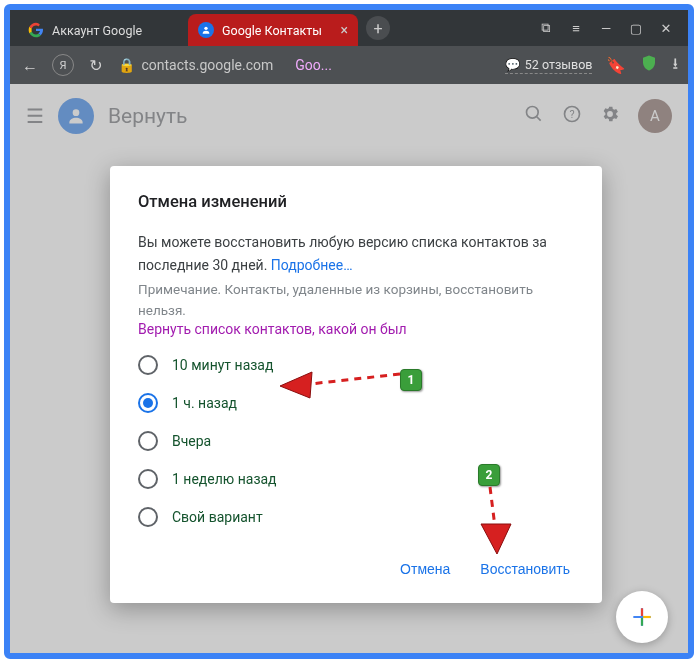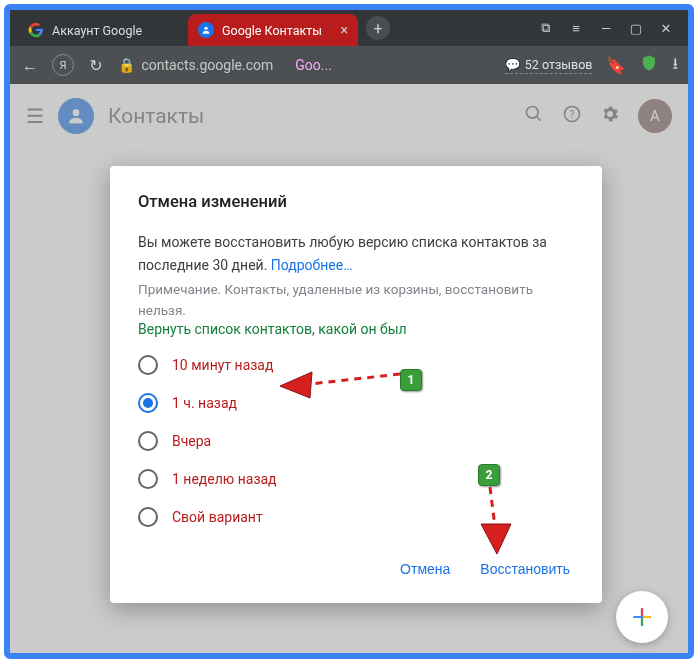--- a/index.html
+++ b/index.html
@@ -33,26 +33,26 @@
 .app-logo svg { fill: #fff; }
 .app-title { font-size: 21px; color: #5f6368; font-weight: 400; }
 .header-right { margin-left: auto; display: flex; align-items: center; gap: 18px; color: #5f6368; }
 .avatar { width: 34px; height: 34px; border-radius: 50%; background: #7b5e57; color: #fff; display: flex; align-items: center; justify-content: center; font-size: 15px; }
 
 .dialog { position: absolute; top: 82px; left: 100px; width: 492px; background: #fff; border-radius: 4px; box-shadow: 0 6px 24px rgba(0,0,0,0.3); padding: 26px 28px 20px; }
 .dialog-title { font-size: 16.5px; font-weight: 500; color: #202124; margin-bottom: 20px; }
 .dialog-text { font-size: 14px; color: #3c4043; line-height: 1.65; }
 .link { color: #1a73e8; }
 .note { font-size: 13.5px; color: #80868b; line-height: 1.55; margin-top: 2px; }
-.subtitle { font-size: 14px; color: #15803d; margin-bottom: 18px; }
+.subtitle { font-size: 14px; color: #a21caf; margin-bottom: 18px; }
 .radio-row { display: flex; align-items: center; gap: 14px; margin-bottom: 18px; cursor: pointer; }
 .radio { width: 20px; height: 20px; border: 2px solid #5f6368; border-radius: 50%; position: relative; flex-shrink: 0; }
 .radio.selected { border-color: #1a73e8; }
 .radio.selected::after { content: ""; position: absolute; top: 3px; left: 3px; width: 10px; height: 10px; border-radius: 50%; background: #1a73e8; }
-.radio-label { font-size: 14px; color: #b91c1c; }
+.radio-label { font-size: 14px; color: #14532d; }
 .actions { display: flex; justify-content: flex-end; gap: 22px; margin-top: 28px; }
 .btn { background: none; border: none; font-size: 14px; font-weight: 500; color: #1a73e8; cursor: pointer; padding: 6px 4px; }
 
 .fab { position: absolute; bottom: 10px; right: 20px; width: 52px; height: 52px; border-radius: 50%; background: #fff; box-shadow: 0 2px 8px rgba(0,0,0,0.25); display: flex; align-items: center; justify-content: center; }
 
 .marker { position: absolute; width: 22px; height: 22px; background: #3a9e3a; border: 1px solid #2a7a2a; border-radius: 4px; color: #fff; display: flex; align-items: center; justify-content: center; font-size: 12px; font-weight: bold; box-shadow: 1px 1px 2px rgba(0,0,0,0.4); }
 .arrow-svg { position: absolute; pointer-events: none; }
 </style>
 </head>
 <body>
@@ -116,21 +116,21 @@
 
   <div class="content">
     <div class="app-header">
       <span class="hamburger">☰</span>
       <span class="app-logo">
         <svg width="20" height="20" viewBox="0 0 24 24">
             <circle cx="12" cy="8" r="4"></circle>
             <path d="M4 20c0-4 4-6 8-6s8 2 8 6v1H4z"></path>
           </svg>
       </span>
-      <span class="app-title">Контакты</span>
+      <span class="app-title">Вернуть</span>
       <div class="header-right">
         <span>
           <svg width="20" height="20" viewBox="0 0 24 24" fill="none" stroke="#5f6368" stroke-width="2">
               <circle cx="10" cy="10" r="7"></circle>
               <line x1="20" y1="20" x2="15" y2="15"></line>
             </svg>
         </span>
         <span>
           <svg width="20" height="20" viewBox="0 0 24 24" fill="none" stroke="#5f6368" stroke-width="2">
               <circle cx="12" cy="12" r="9"></circle>

